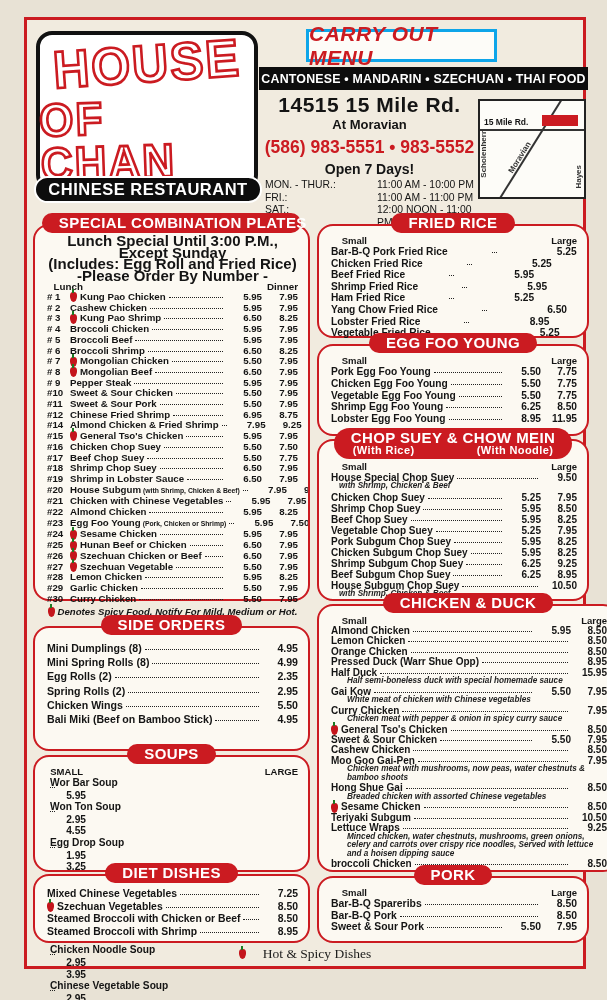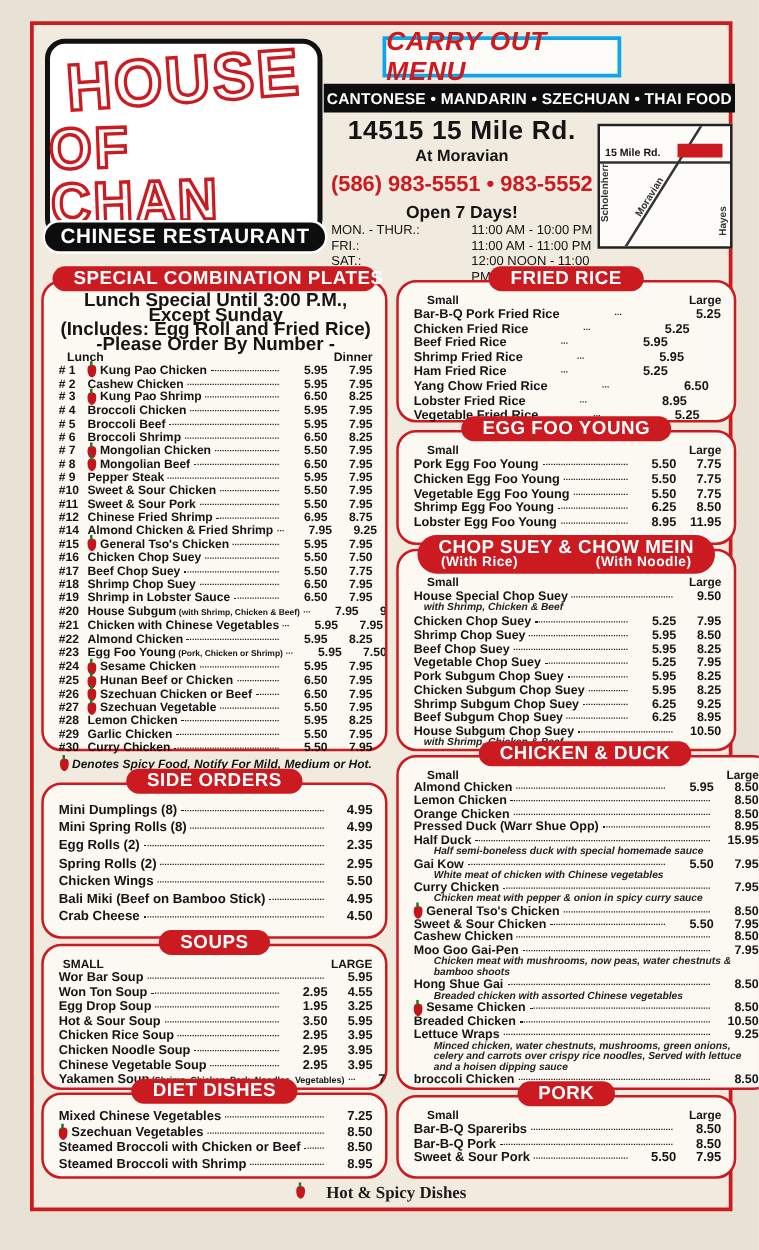--- a/index.html
+++ b/index.html
@@ -117,39 +117,39 @@
   .pep::before{content:"";position:absolute;top:-3px;left:2px;width:2px;height:4px;background:#1c7a22;}
   
   .sec.combo{left:33px;top:224px;width:277px;height:377px;}
   .sec.combo .row{font-size:9.7px;line-height:10.7px;}
   .sec.combo .cols{font-size:9.8px;line-height:11px;}
   .combo-footer{display:flex;align-items:flex-start;justify-content:center;font-size:9.6px;font-weight:800;font-style:italic;margin-top:2px;}
   .sec.side{left:33px;top:626px;width:277px;height:125px;}
   .sec.side .row{font-size:10.6px;line-height:14.2px;}
   .sec.side .body{padding-top:6px;}
   .sec.soups{left:33px;top:755px;width:277px;height:117px;}
-  .sec.soups .row{font-size:10.2px;line-height:11.6px;}
+  .sec.soups .row{font-size:10.2px;line-height:11.6px;flex-direction:column;}
   .sec.diet{left:33px;top:874px;width:277px;height:69px;}
   .sec.diet .row{font-size:10.4px;line-height:12.6px;}
   .sec.diet .body{padding-top:5px;border-radius:18px;}
   .sec.friedrice{left:317px;top:224px;width:272px;height:114px;}
   .sec.friedrice .row{font-size:10.2px;line-height:11.6px;gap:41px;}
   .sec.eggfoo{left:317px;top:344px;width:272px;height:92px;}
   .sec.eggfoo .row{font-size:10.2px;line-height:11.8px;}
   .sec.chopsuey{left:317px;top:439px;width:272px;height:162px;}
   .sec.chopsuey .row{font-size:10px;line-height:11px;}
   .sec.chopsuey .desc{margin-left:8px;}
   .sec.chicken{left:317px;top:604px;width:302px;height:268px;}
   .sec.chicken .row{font-size:10px;line-height:10.4px;}
   .sec.pork{left:317px;top:876px;width:272px;height:67px;}
   .sec.pork .row{font-size:10.4px;line-height:11.6px;}
   .page-footnote{
     position:absolute;left:24px;top:946px;width:562px;
     display:flex;align-items:flex-start;justify-content:center;gap:14px;
-    font-family:"Liberation Serif", serif;font-weight:700;font-size:13.5px;color:#1a1a1a;
+    font-family:"Liberation Serif", serif;font-weight:400;font-size:13.5px;color:#1a1a1a;
   }
 </style>
 </head>
 <body>
 
 <div class="frame"></div>
 
 <div class="logo-box">
   <div class="logo-word l1">HOUSE</div>
   <div class="logo-word l2">OF CHAN</div>
@@ -557,28 +557,20 @@
 
   <div class="row">
 
     <span class="name">Bali Miki (Beef on Bamboo Stick)</span>
 
     <span class="dots"></span>
 
     <span class="p">4.95</span>
   </div>
 
-  <div class="row">
-
-    <span class="name">Crab Cheese</span>
-
-    <span class="dots"></span>
-
-    <span class="p">4.50</span>
-  </div>
 
 </div>
   </div>
 </div>
 
 <div class="sec soups">
   <div class="pill">SOUPS</div>
   <div class="body">
     <div class="cols">
       <span class="colh">SMALL</span>
@@ -1083,21 +1075,21 @@
     <span class="pep"></span>
     <span class="name">Sesame Chicken</span>
 
     <span class="dots"></span>
 
     <span class="p">8.50</span>
   </div>
 
   <div class="row">
 
-    <span class="name">Breaded Chicken</span>
+    <span class="name">Teriyaki Subgum</span>
 
     <span class="dots"></span>
 
     <span class="p">10.50</span>
   </div>
 
   <div class="row">
 
     <span class="name">Lettuce Wraps</span>
 

